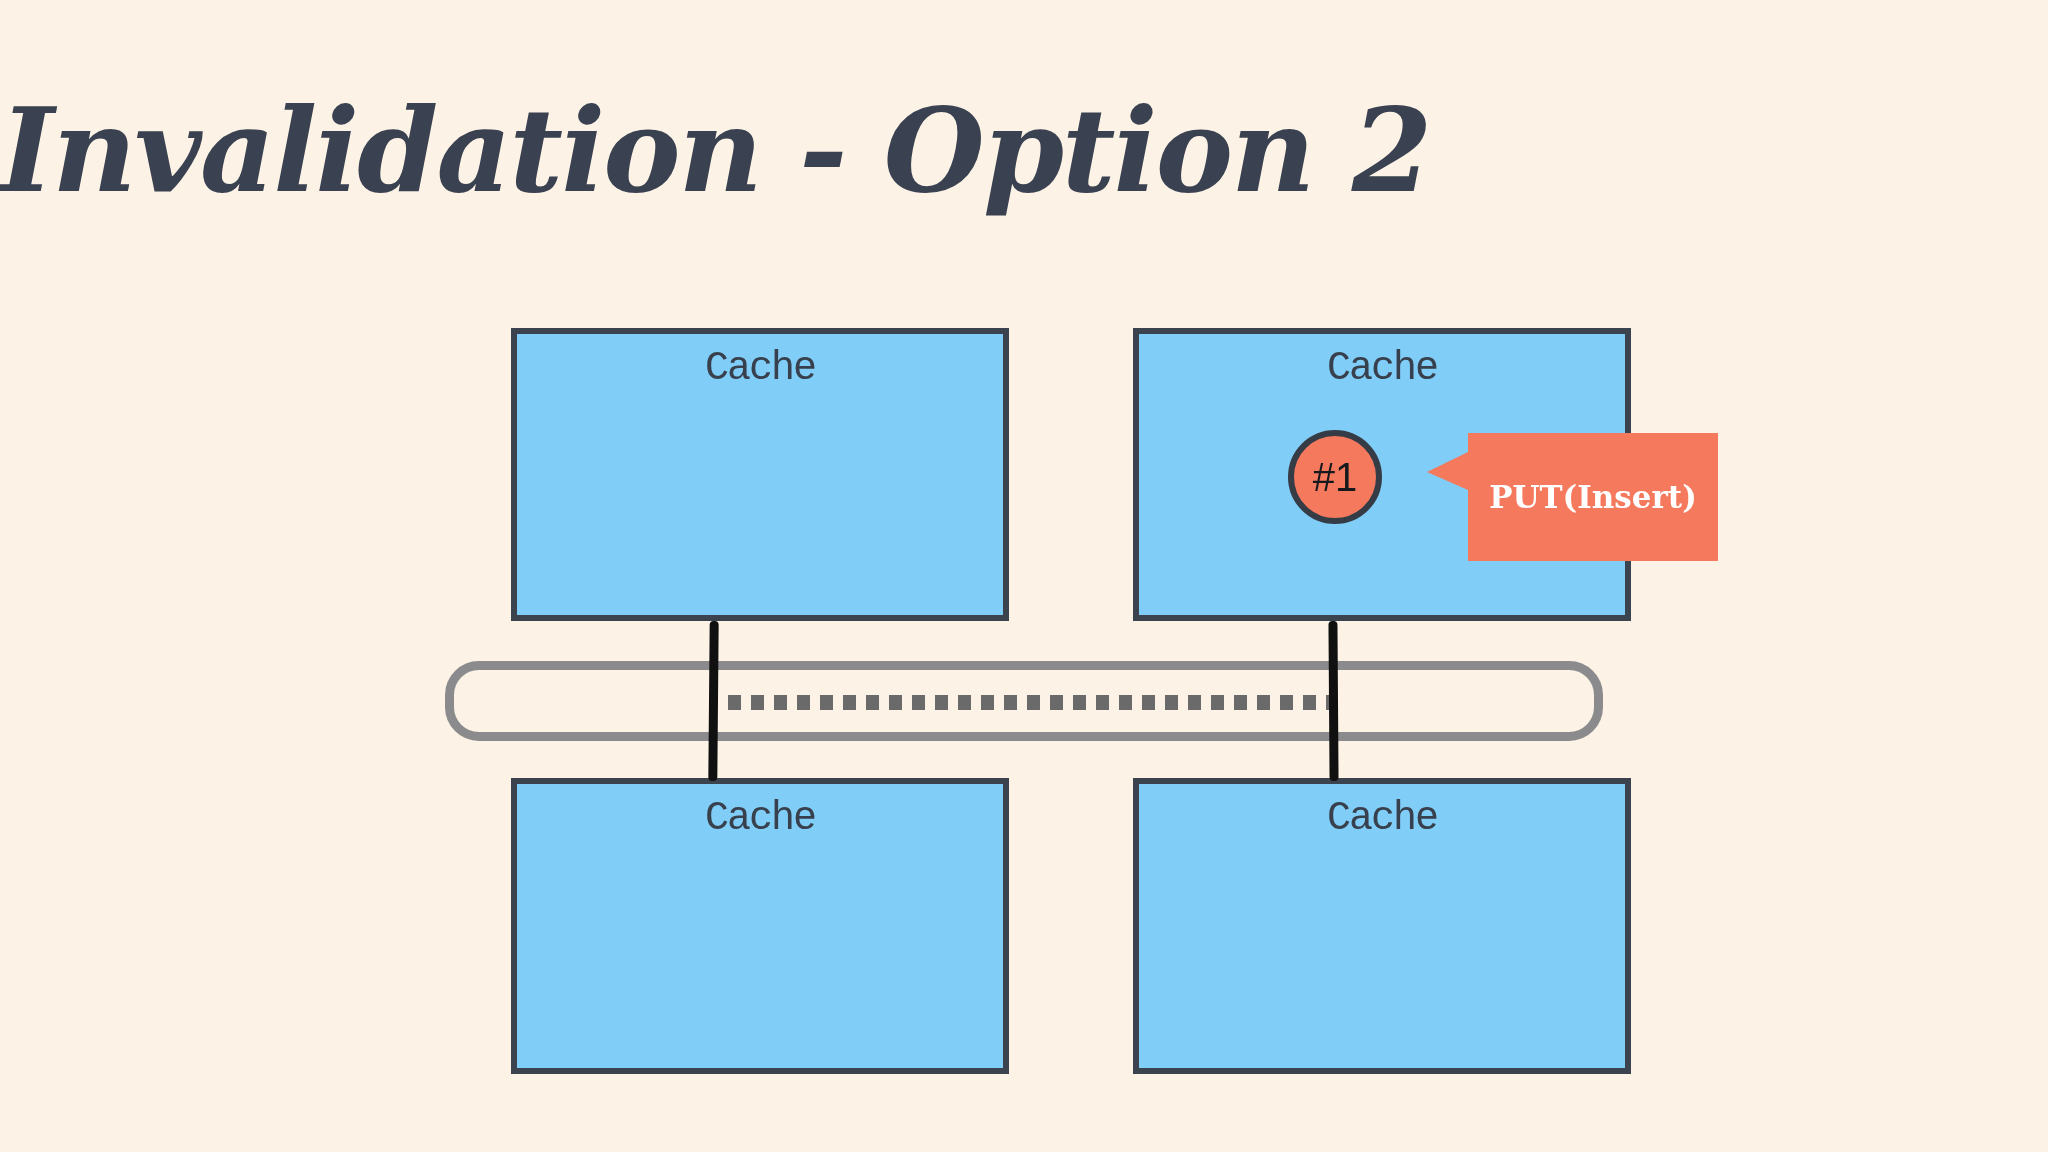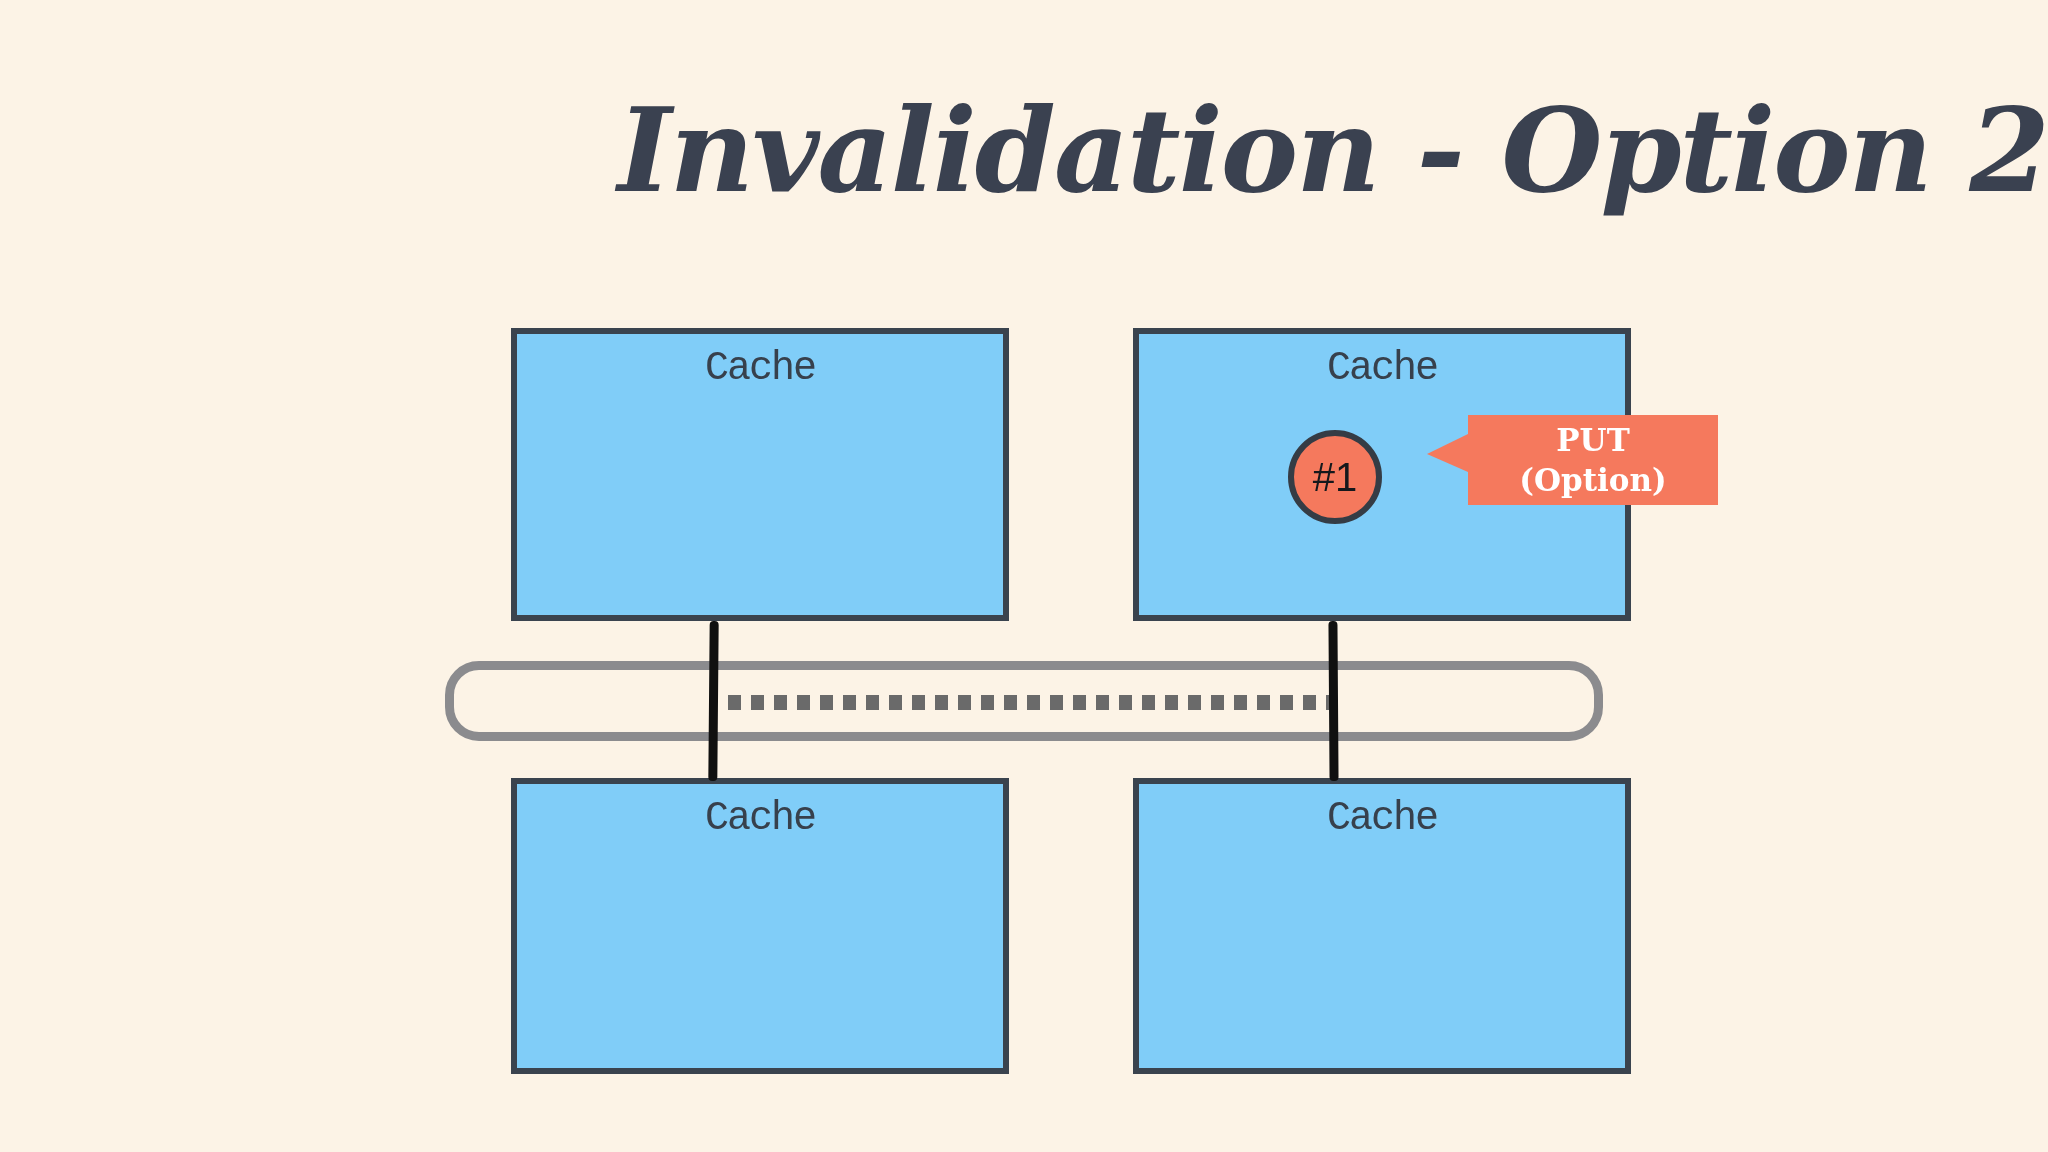--- a/index.html
+++ b/index.html
@@ -27,21 +27,21 @@
     position: relative;
     width: 2048px;
     height: 1152px;
     background: var(--background);
   }
   .slide-title {
     position: absolute;
     top: 82px;
     left: 0;
     width: 100%;
-    text-align: right;
+    text-align: left;
     font-family: "DejaVu Serif", serif;
     font-style: italic;
     font-weight: bold;
     font-size: 116px;
     letter-spacing: -2px;
     color: var(--title-text);
   }
   .cache-box {
     position: absolute;
     width: 498px;
@@ -105,25 +105,25 @@
     justify-content: center;
     z-index: 5;
   }
   .step-marker span {
     font-family: "Liberation Sans", sans-serif;
     font-size: 40px;
     color: var(--marker-text);
   }
   .put-badge {
     position: absolute;
-    left: 1468px; top: 415px;
-    width: 250px; height: 90px;
+    left: 1468px; top: 433px;
+    width: 250px; height: 128px;
     background: var(--accent);
     display: flex;
-    flex-direction: column;
+    flex-direction: row;
     align-items: center;
     justify-content: center;
     z-index: 6;
   }
   .badge-tail {
     position: absolute;
     left: -41px; top: 19px;
     width: 0; height: 0;
     border-top: 20px solid transparent;
     border-bottom: 18px solid transparent;
@@ -167,16 +167,16 @@
   <div class="bus"></div>
   <div class="bus-dashes"></div>
 
   <div class="step-marker">
     <span>#1</span>
   </div>
 
   <div class="put-badge">
     <span class="badge-tail"></span>
     <div class="badge-line">PUT</div>
-    <div class="badge-line">(Option)</div>
+    <div class="badge-line">(Insert)</div>
   </div>
 
 </div>
 
 </body></html>

